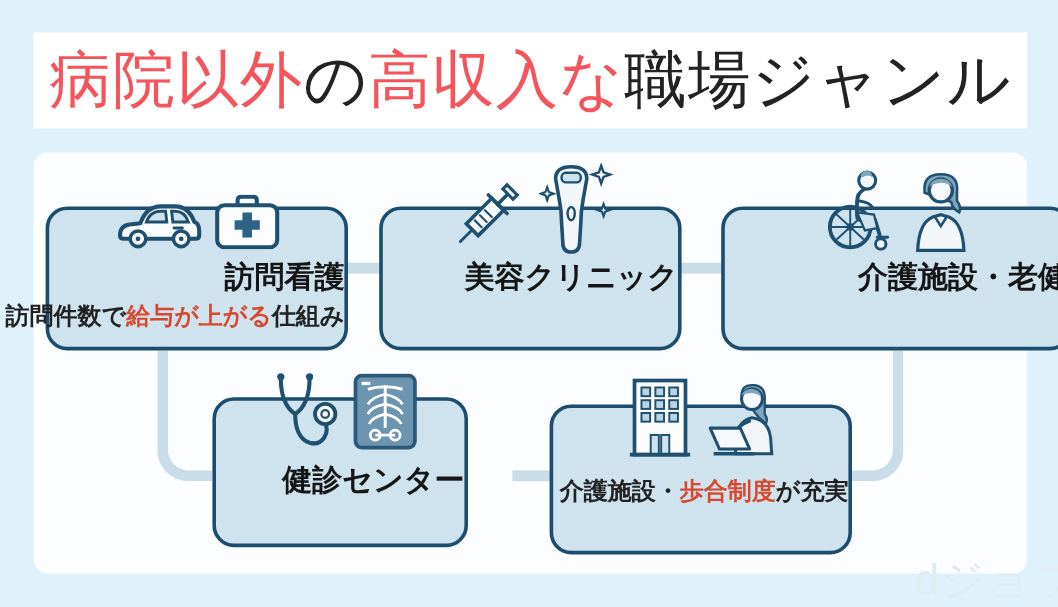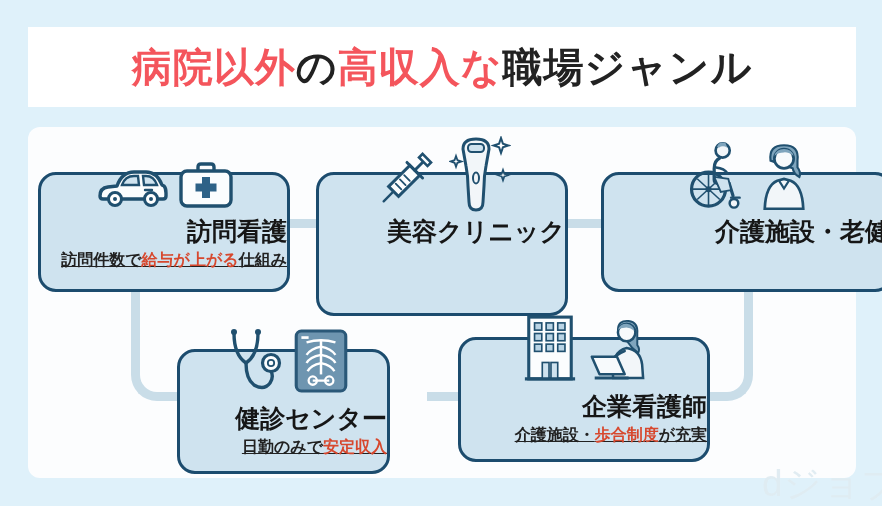--- a/index.html
+++ b/index.html
@@ -13,21 +13,21 @@
     position:relative;
     background:var(--background);
     font-family:"Liberation Sans","DejaVu Sans",sans-serif;
   }
   .banner{
     position:absolute;left:28px;top:27px;width:828px;height:80px;
     background:var(--panel);
     display:flex;align-items:center;justify-content:center;
   }
   .page-title{
-    font-size:40px;font-weight:700;letter-spacing:1px;color:var(--text-dark);
+    font-size:52px;font-weight:400;letter-spacing:1px;color:var(--text-dark);
     white-space:nowrap;
   }
   .page-title .red{color:var(--title-red);}
   .panel{
     position:absolute;left:28px;top:127px;width:828px;height:351px;
     background:#fcfdfe;border-radius:12px;
   }
   .conn{position:absolute;background:var(--connector);}
   .conn-left{
     position:absolute;left:131px;top:292px;width:46px;height:109px;
@@ -44,21 +44,21 @@
     background:var(--card-fill);
     border:3px solid var(--card-border);
     border-radius:18px;
     display:flex;flex-direction:column;align-items:flex-end;
     text-align:center;
   }
   .card-title{
     font-size:25px;font-weight:bold;color:#161616;line-height:1.15;white-space:nowrap;
   }
   .card-subtitle{
-    font-size:16px;font-weight:bold;color:var(--text-dark);margin-top:4px;white-space:nowrap;text-decoration:underline;
+    font-size:20px;font-weight:bold;color:var(--text-dark);margin-top:4px;white-space:nowrap;
   }
   .card-subtitle .em{color:var(--accent-red);}
   .row-top{padding-top:42px;}
   .row-bottom{padding-top:52px;}
   .icons{
     position:absolute;left:0;right:0;
     display:flex;align-items:flex-end;justify-content:center;gap:8px;
     pointer-events:none;
   }
   .icons-1{top:-16px;height:49px;}
@@ -102,21 +102,21 @@
     <svg width="56" height="46" viewBox="0 0 56 46">
       <path d="M20 9 L20 5 Q20 2 23 2 L33 2 Q36 2 36 5 L36 9" fill="none" stroke="#20506f" stroke-width="3.4"></path>
       <rect x="3" y="9" width="50" height="35" rx="6" fill="#fbfdfe" stroke="#20506f" stroke-width="3.4"></rect>
       <path d="M24 15 h8 v6.5 h6.5 v8 h-6.5 v6.5 h-8 v-6.5 h-6.5 v-8 h6.5 Z" fill="#2e6287"></path>
     </svg>
   </div>
   <div class="card-title">訪問看護</div>
   <div class="card-subtitle"><span>訪問件数で</span><span class="em">給与が上がる</span><span>仕組み</span></div>
 </div>
 
-<div class="card row-top" style="left:316px;top:172px;width:252px;height:144px;">
+<div class="card row-top" style="left:316px;top:172px;width:252px;height:120px;">
   <div class="icons icons-2">
     <svg width="68" height="68" viewBox="0 0 68 68">
       <g transform="rotate(-45 34 34)" stroke="#20506f" stroke-linecap="round">
         <line x1="1" y1="34" x2="15" y2="34" stroke-width="2.4"></line>
         <rect x="15" y="27" width="30" height="14" fill="#fbfdfe" stroke-width="3"></rect>
         <line x1="22" y1="30" x2="22" y2="38" stroke-width="1.8"></line>
         <line x1="28" y1="30" x2="28" y2="38" stroke-width="1.8"></line>
         <line x1="34" y1="30" x2="34" y2="38" stroke-width="1.8"></line>
         <line x1="45" y1="23" x2="45" y2="45" stroke-width="3"></line>
         <line x1="45" y1="34" x2="57" y2="34" stroke-width="3"></line>
@@ -156,21 +156,21 @@
       <path d="M13 20 Q11 4 27 4 Q43 4 41 20 L41 27 Q45 32 43 37 Q37 34 36 28 Z" fill="#7fa5bd" stroke="#20506f" stroke-width="2.2"></path>
       <circle cx="27" cy="18" r="10" fill="#f7fafc" stroke="#20506f" stroke-width="2.8"></circle>
       <path d="M17 15 Q19 8 27 8 Q35 8 37 15 Q31 11 27 11.5 Q21 11.5 17 15 Z" fill="#7fa5bd"></path>
       <path d="M7 70 Q8 46 20 41 L27 39 L34 41 Q46 46 47 70 Z" fill="#f2f6f9" stroke="#20506f" stroke-width="2.8"></path>
       <path d="M22 41 L27 49 L32 41" fill="none" stroke="#20506f" stroke-width="2.2"></path>
     </svg>
   </div>
   <div class="card-title">介護施設・老健</div>
 </div>
 
-<div class="card row-bottom" style="left:177px;top:349px;width:213px;height:125px;">
+<div class="card row-bottom" style="left:177px;top:331px;width:213px;height:125px;">
   <div class="icons icons-4">
     <svg width="66" height="66" viewBox="0 0 66 66">
       <path d="M14 6 Q14 28 26 36 Q38 28 38 6" fill="none" stroke="#20506f" stroke-width="3.4" stroke-linecap="round"></path>
       <circle cx="14" cy="5" r="3" fill="#20506f"></circle>
       <circle cx="38" cy="5" r="3" fill="#20506f"></circle>
       <path d="M26 36 Q26 52 34 58 Q44 64 50 56 Q54 50 51 44" fill="none" stroke="#20506f" stroke-width="3.4" stroke-linecap="round"></path>
       <circle cx="51" cy="36" r="8.5" fill="#fbfdfe" stroke="#20506f" stroke-width="3.2"></circle>
       <circle cx="51" cy="36" r="3.2" fill="none" stroke="#20506f" stroke-width="1.8"></circle>
     </svg>
     <svg width="54" height="64" viewBox="0 0 52 62">
@@ -183,21 +183,20 @@
       <path d="M26 25 Q15 27 12 33" fill="none" stroke="#fff" stroke-width="2.2"></path>
       <path d="M26 25 Q37 27 40 33" fill="none" stroke="#fff" stroke-width="2.2"></path>
       <path d="M26 33 Q16 35 13 41" fill="none" stroke="#fff" stroke-width="2.2"></path>
       <path d="M26 33 Q36 35 39 41" fill="none" stroke="#fff" stroke-width="2.2"></path>
       <circle cx="18" cy="50" r="4" fill="none" stroke="#fff" stroke-width="2.2"></circle>
       <circle cx="34" cy="50" r="4" fill="none" stroke="#fff" stroke-width="2.2"></circle>
       <line x1="18" y1="50" x2="34" y2="50" stroke="#fff" stroke-width="2.2"></line>
     </svg>
   </div>
   <div class="card-title">健診センター</div>
-  <div class="card-subtitle"><span>日勤のみで</span><span class="em">安定収入</span></div>
 </div>
 
 <div class="card row-bottom" style="left:458px;top:337px;width:252px;height:125px;">
   <div class="icons icons-5">
     <svg width="56" height="68" viewBox="0 0 58 70">
       <rect x="7" y="3" width="44" height="64" fill="#fbfdfe" stroke="#20506f" stroke-width="3.2"></rect>
       <rect x="13" y="9" width="7.5" height="7.5" fill="#b9d4e5" stroke="#20506f" stroke-width="1.7"></rect>
       <rect x="25" y="9" width="7.5" height="7.5" fill="#b9d4e5" stroke="#20506f" stroke-width="1.7"></rect>
       <rect x="37" y="9" width="7.5" height="7.5" fill="#b9d4e5" stroke="#20506f" stroke-width="1.7"></rect>
       <rect x="13" y="20" width="7.5" height="7.5" fill="#b9d4e5" stroke="#20506f" stroke-width="1.7"></rect>
@@ -213,17 +212,16 @@
     <svg width="60" height="64" viewBox="0 0 62 66">
       <path d="M33 12 Q33 2 44 3 Q54 4 53 16 L53 28 Q56 32 54 36 L48 31 Z" fill="#7fa5bd" stroke="#20506f" stroke-width="2"></path>
       <circle cx="42" cy="15" r="9" fill="#f7fafc" stroke="#20506f" stroke-width="2.6"></circle>
       <path d="M33 12 Q35 6 42 6 Q49 7 50 13 Q44 9 40 10 Q36 10 33 12 Z" fill="#7fa5bd"></path>
       <path d="M28 62 Q26 34 42 31 Q56 33 58 48 L59 62 Z" fill="#f2f6f9" stroke="#20506f" stroke-width="2.6"></path>
       <path d="M40 34 Q30 38 24 46" fill="none" stroke="#20506f" stroke-width="2.6" stroke-linecap="round"></path>
       <path d="M6 40 L32 40 L40 58 L14 58 Z" fill="#f7fafc" stroke="#20506f" stroke-width="2.6" stroke-linejoin="round"></path>
       <line x1="9" y1="62" x2="44" y2="62" stroke="#20506f" stroke-width="3"></line>
     </svg>
   </div>
-  <div class="card-title">企業看護師</div>
   <div class="card-subtitle"><span>介護施設・</span><span class="em">歩合制度</span><span>が充実</span></div>
 </div>
 
 <div class="logo">dジョブ</div>
 
 </body></html>

